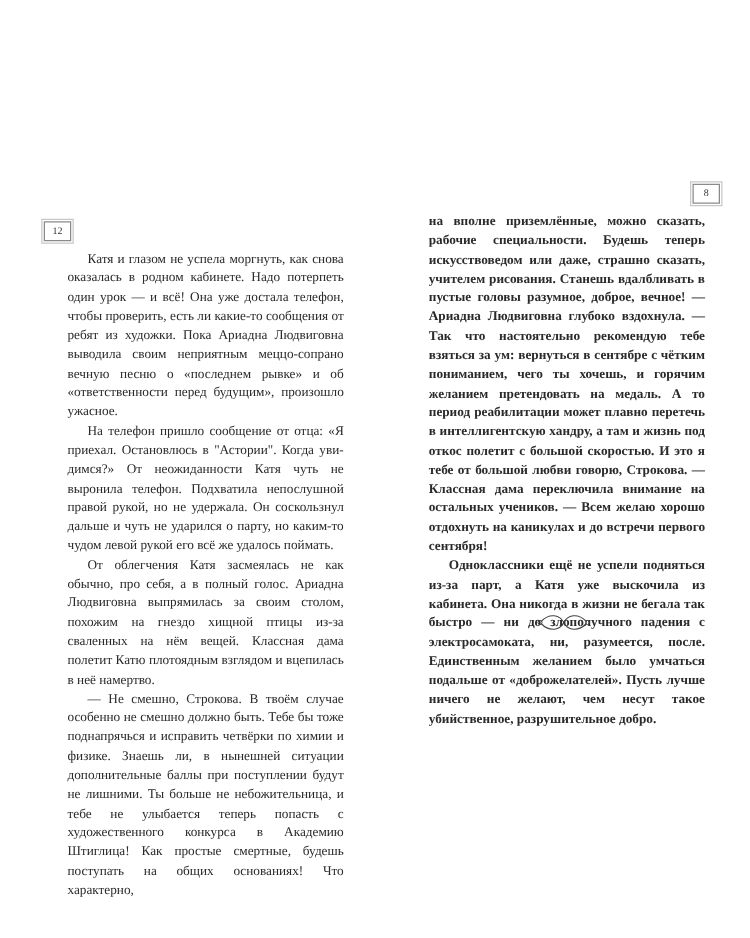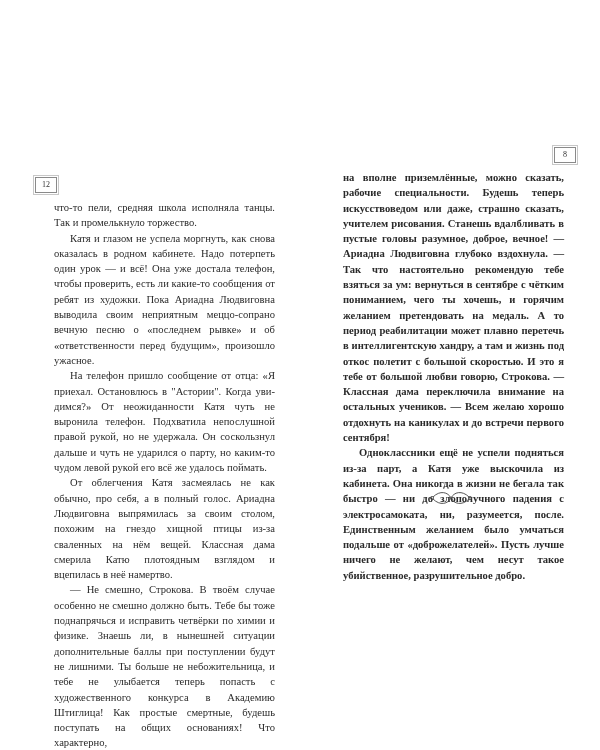--- a/index.html
+++ b/index.html
@@ -20,24 +20,23 @@
   .text p { margin: 0; text-indent: 0; }
   .text p.indent { text-indent: 16px; }
   .ornament { position: absolute; left: 128px; top: 488px; width: 46px; height: 20px; }
 </style>
 </head>
 <body>
 
 <div class="page left">
   <div class="folio">12</div>
   <div class="text">
-    <p>что-то пели, средняя школа исполняла танцы. Так и промелькнуло торжество.</p>
     <p class="indent">Катя и глазом не успела моргнуть, как снова оказалась в родном кабинете. Надо потерпеть один урок — и всё! Она уже достала телефон, чтобы проверить, есть ли какие-то сообщения от ребят из художки. Пока Ариадна Людвиговна выводила своим неприятным меццо-сопрано вечную песню о «последнем рывке» и об «ответственности перед будущим», произошло ужасное.</p>
     <p class="indent">На телефон пришло сообщение от отца: «Я приехал. Остановлюсь в "Астории". Когда уви­димся?» От неожиданности Катя чуть не выронила телефон. Подхватила непослушной правой рукой, но не удержала. Он соскользнул дальше и чуть не ударился о парту, но каким-то чудом левой рукой его всё же удалось поймать.</p>
-    <p class="indent">От облегчения Катя засмеялась не как обычно, про себя, а в полный голос. Ариадна Людвиговна выпрямилась за своим столом, похожим на гнездо хищной птицы из-за сваленных на нём вещей. Классная дама смерила Катю плотоядным взгля­дом и вцепилась в неё намертво.</p>
+    <p class="indent">От облегчения Катя засмеялась не как обычно, про себя, а в полный голос. Ариадна Людвиговна выпрямилась за своим столом, похожим на гнездо хищной птицы из-за сваленных на нём вещей. Классная дама полетит Катю плотоядным взгля­дом и вцепилась в неё намертво.</p>
     <p class="indent">— Не смешно, Строкова. В твоём случае осо­бенно не смешно должно быть. Тебе бы тоже подна­прячься и исправить четвёрки по химии и физике. Знаешь ли, в нынешней ситуации дополнительные баллы при поступлении будут не лишними. Ты больше не небожительница, и тебе не улыбается теперь попасть с художественного конкурса в Ака­демию Штиглица! Как простые смертные, будешь поступать на общих основаниях! Что характерно,</p>
   </div>
 </div>
 
 <div class="page right">
   <div class="folio">8</div>
   <div class="text">
     <p>на вполне приземлённые, можно сказать, рабочие специальности. Будешь теперь искусствоведом или даже, страшно сказать, учителем рисования. Станешь вдалбливать в пустые головы разумное, доброе, вечное! — Ариадна Людвиговна глубоко вздохнула. — Так что настоятельно рекомендую тебе взяться за ум: вернуться в сентябре с чётким пониманием, чего ты хочешь, и горячим желанием претендовать на медаль. А то период реабилита­ции может плавно перетечь в интеллигентскую хандру, а там и жизнь под откос полетит с боль­шой скоростью. И это я тебе от большой любви говорю, Строкова. — Классная дама переключила внимание на остальных учеников. — Всем желаю хорошо отдохнуть на каникулах и до встречи пер­вого сентября!</p>
     <p class="indent">Одноклассники ещё не успели подняться из-за парт, а Катя уже выскочила из кабинета. Она никогда в жизни не бегала так быстро — ни до злополучного падения с электросамоката, ни, разумеется, после. Единственным желанием было умчаться подальше от «доброжелателей». Пусть лучше ничего не желают, чем несут такое убийственное, разрушительное добро.</p>
   </div>

